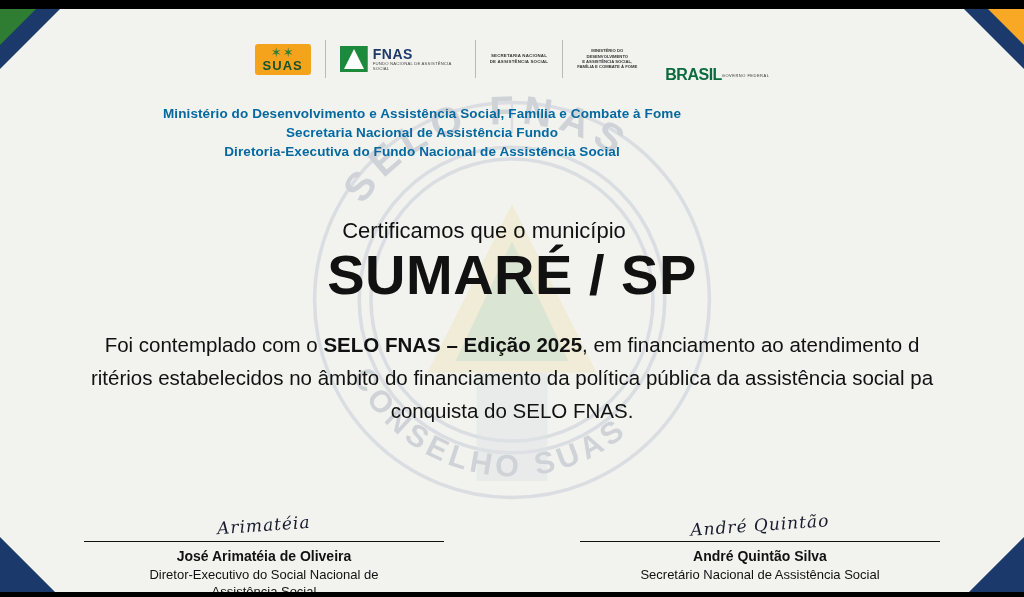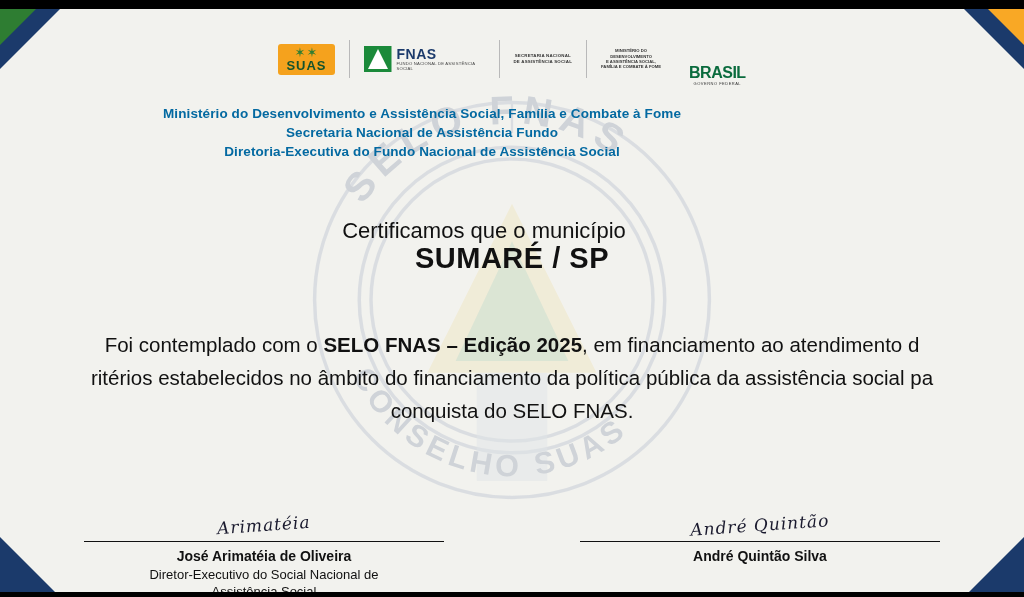--- a/index.html
+++ b/index.html
@@ -194,21 +194,21 @@
     font-size: 4.2px;
     color: #333;
     line-height: 1.3;
     text-align: center;
     max-width: 96px;
     font-weight: bold;
   }
 
   .brasil-logo {
     display: flex;
-    flex-direction: column;
+    flex-direction: row;
     align-items: center;
     line-height: 1;
     margin-top: 32px;
   }
   .brasil-word {
     font-size: 16px;
     font-weight: bold;
     color: #0a6b3d;
     letter-spacing: -0.5px;
   }
@@ -243,21 +243,21 @@
     text-align: center;
     font-size: 22px;
     color: #111;
     z-index: 10;
   }
   .municipality {
     position: absolute;
     left: 0; top: 242px;
     width: 1024px;
     text-align: center;
-    font-size: 29px;
+    font-size: 56px;
     font-weight: bold;
     color: #111;
     letter-spacing: 0.5px;
     z-index: 10;
   }
 
   .paragraph {
     position: absolute;
     left: -14px;
     top: 328px;
@@ -429,18 +429,19 @@
       <div class="sig-rule"></div>
       <div class="sig-name">José Arimatéia de Oliveira</div>
       <div class="sig-role">Diretor-Executivo do Social Nacional de</div>
       <div class="sig-role">Assistência Social</div>
     </div>
 
     <div class="sig sig-right">
       <div class="sig-mark">André Quintão</div>
       <div class="sig-rule"></div>
       <div class="sig-name">André Quintão Silva</div>
+      <div class="sig-role">Secretário Nacional de Assistência Social</div>
       <div class="sig-role"></div>
     </div>
 
   </div>
 
 </div>
 
 </body></html>

